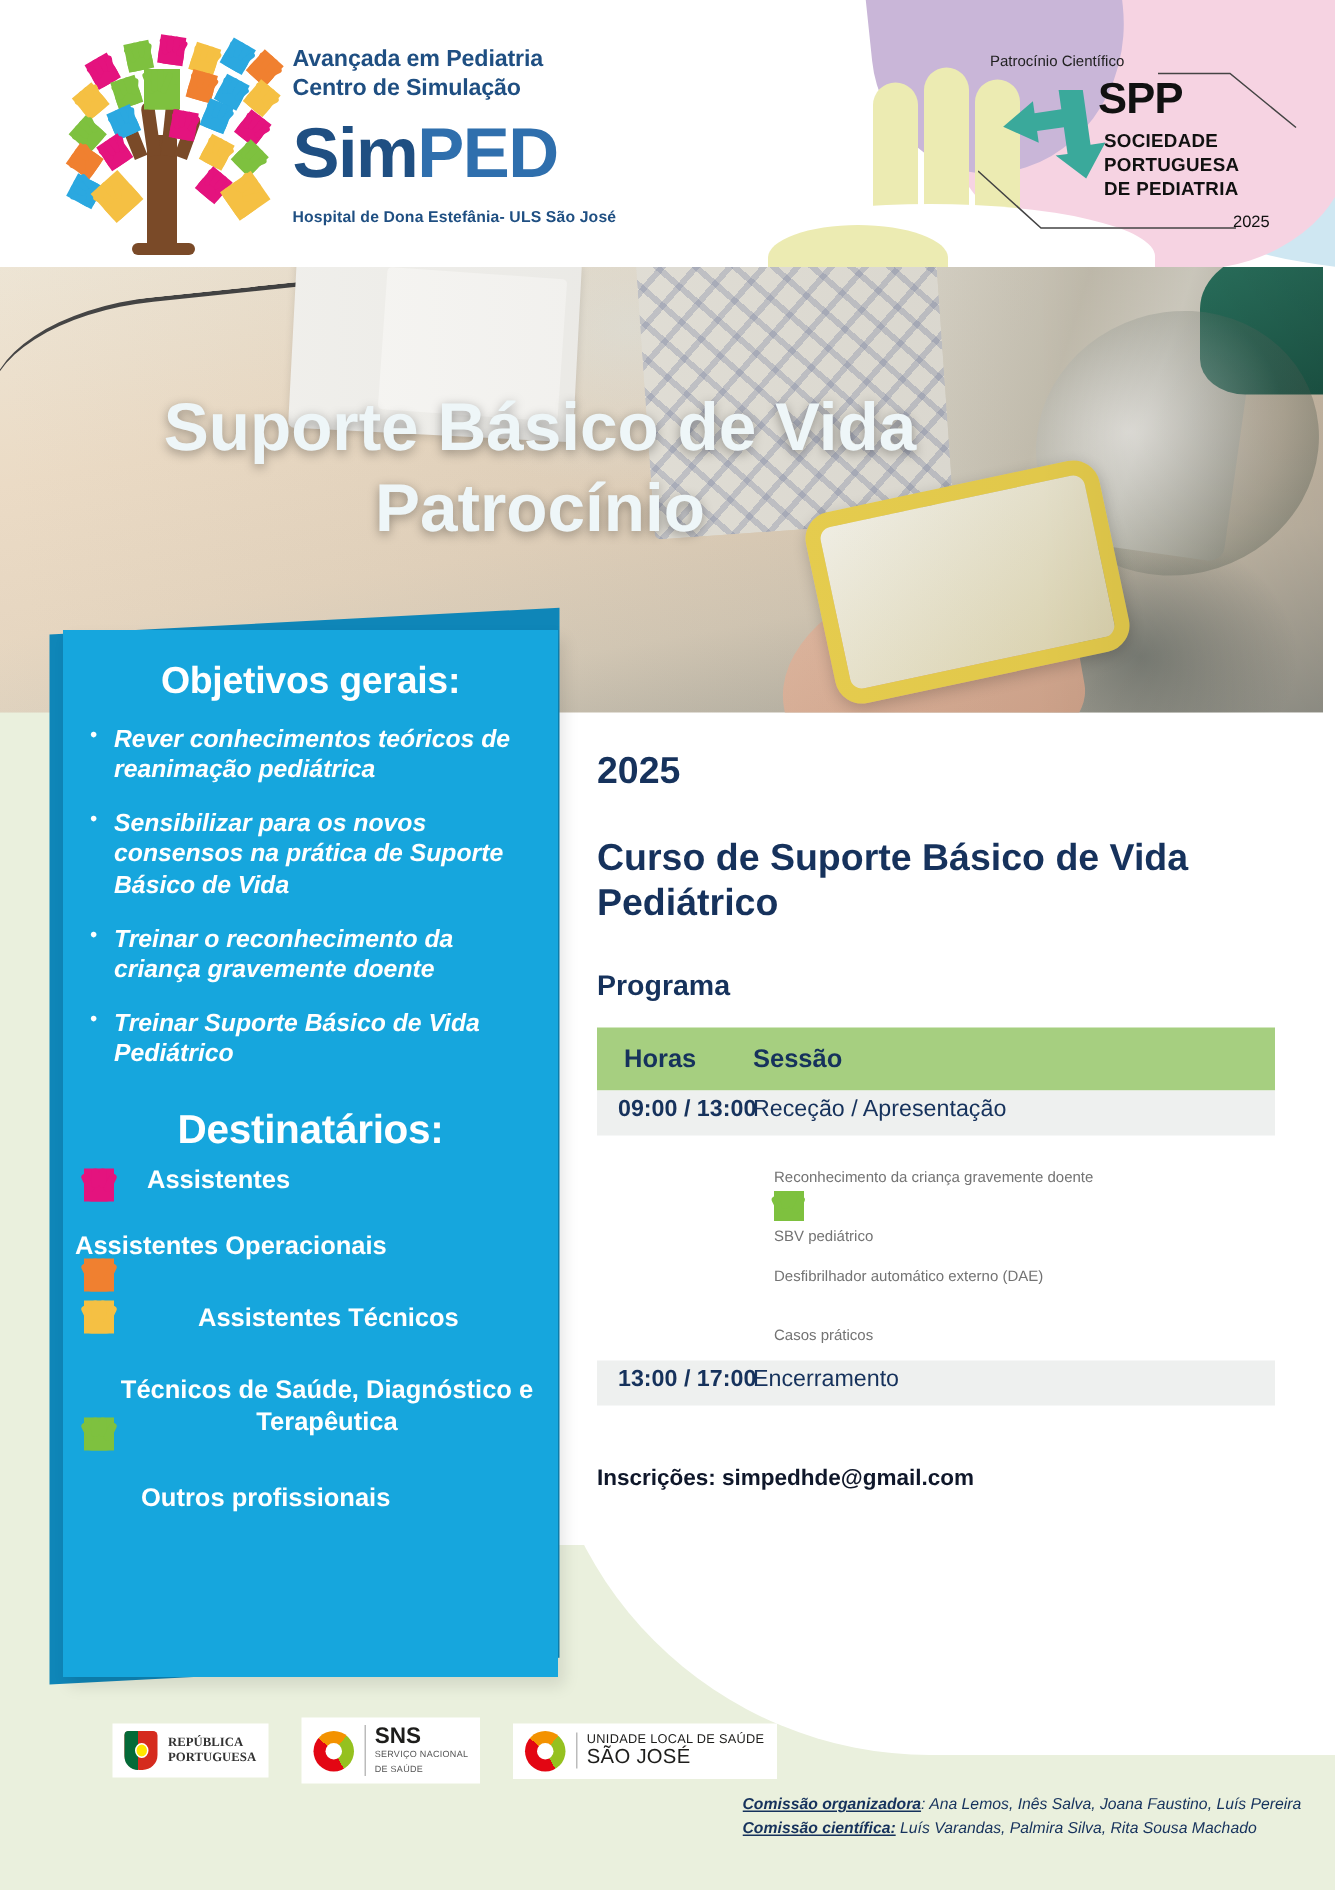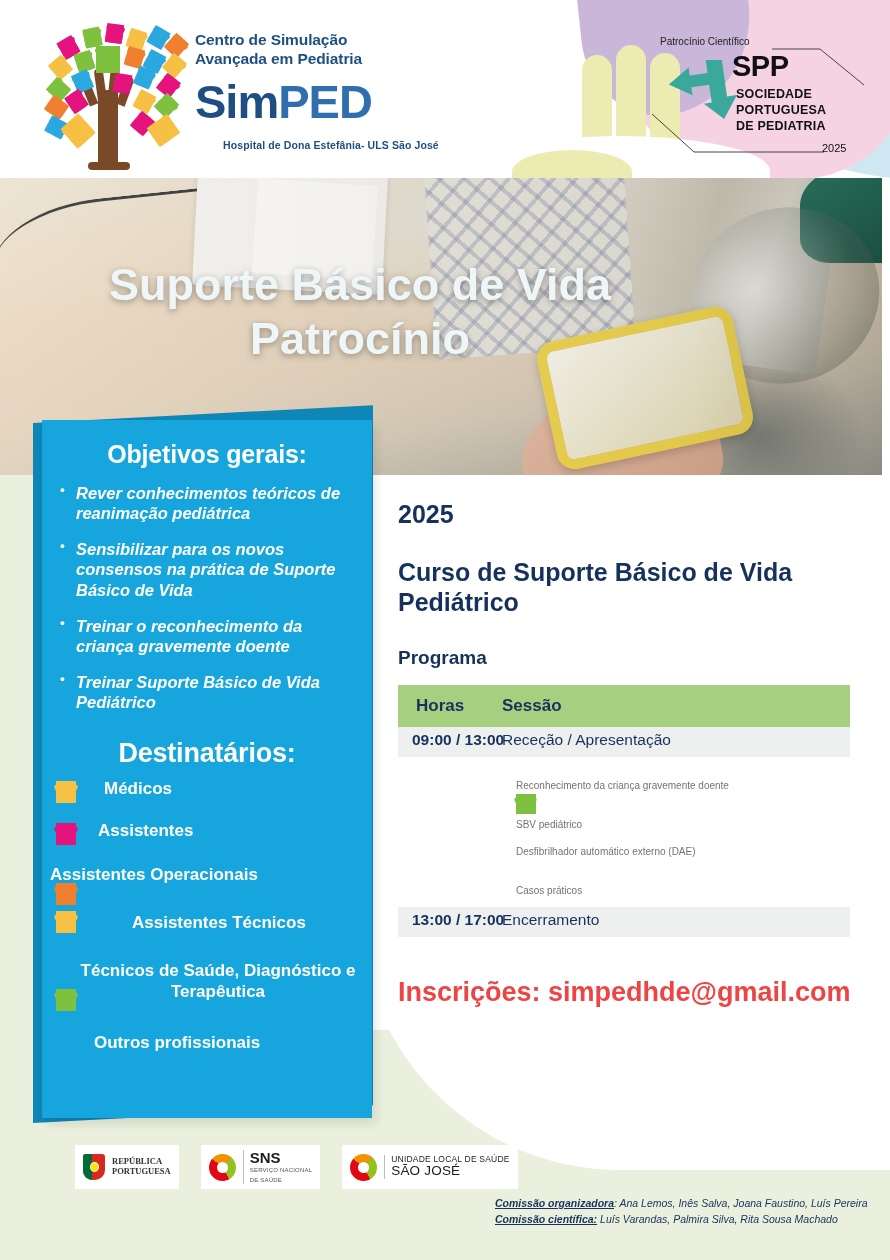--- a/index.html
+++ b/index.html
@@ -82,21 +82,21 @@
   .lhand b{ position:absolute; width:4px; height:11px; border-radius:2px; background:inherit;}
   .lhand b:nth-of-type(1){left:1px; top:2px; transform:rotate(-22deg);}
   .lhand b:nth-of-type(2){left:5px; top:0px;}
   .lhand b:nth-of-type(3){left:9px; top:0px;}
   .lhand b:nth-of-type(4){left:13px; top:2px; transform:rotate(22deg);}
 
   .simped-text{ position:absolute; left:155px; top:8px; width:360px;}
   .simped-sub1{ color:#1f4f82; font-size:15.5px; font-weight:bold; line-height:1.25; letter-spacing:-0.1px;}
   .simped-word{ font-size:47px; font-weight:bold; color:#1f4f82; letter-spacing:-1px; margin-top:9px; line-height:1;}
   .simped-word em{ font-style:normal; color:#2f6fad;}
-  .simped-hosp{ color:#1f4f82; font-size:10.5px; font-weight:bold; margin-top:14px; letter-spacing:0.1px;margin-left:28px;}
+  .simped-hosp{ color:#1f4f82; font-size:10.5px; font-weight:bold; margin-top:14px; letter-spacing:0.1px;}
 
   
   .spp{ position:absolute; right:18px; top:34px; width:240px; height:135px; z-index:6;}
   .spp-patro{ position:absolute; left:28px; top:2px; font-size:10px; color:#222; }
   .spp-line1{ position:absolute; left:140px; top:11px; width:95px; height:42px; }
   .spp-line2{ position:absolute; left:20px; top:78px; width:175px; height:42px; }
   .spp-arrow{ position:absolute; left:30px; top:26px; width:78px; height:62px;}
   .spp-arrow svg{ display:block; }
   .spp-abbr{ position:absolute; left:100px; top:18px; font-size:29px; font-weight:bold; color:#111; letter-spacing:-0.5px; line-height:1;}
   .spp-full{ position:absolute; left:104px; top:52px; font-size:12.5px; color:#111; line-height:1.28; letter-spacing:0.2px;font-weight:bold;}
@@ -228,24 +228,24 @@
   .tbl-row .c2{ flex:1; font-size:15.5px; color:#16325c; padding-right:4px;}
   .tbl-sub{ padding:23px 0 5px 118px; font-size:10px; color:#737373; position:relative;}
   .sbv-hand{ position:absolute; left:118px; top:-2px; width:20px; height:20px; }
   .sbv-hand i{ position:absolute; left:0; top:7px; width:19px; height:13px; border-radius:5px; background:inherit;}
   .sbv-hand b{ position:absolute; width:5px; height:12px; border-radius:3px; background:inherit;}
   .sbv-hand b:nth-of-type(1){left:0px; top:3px; transform:rotate(-26deg);}
   .sbv-hand b:nth-of-type(2){left:5px; top:0px;}
   .sbv-hand b:nth-of-type(3){left:10px; top:0px;}
   .sbv-hand b:nth-of-type(4){left:14px; top:3px; transform:rotate(26deg);}
 
-  .r-insc{ margin-top:40px; font-size:27px; font-weight:bold; color:#ef4444;}
-
-  
-  .footer-logos{ position:absolute; left:75px; top:1145px; display:flex; gap:22px; z-index:6;}
+  .r-insc{ margin-top:40px; font-size:15px; font-weight:bold; color:#0f172a;}
+
+  
+  .footer-logos{ position:absolute; left:75px; top:1145px; display:flex; align-items:center; gap:22px; z-index:6;}
   .flogo{ background:#fff; padding:5px 8px; display:flex; align-items:center; gap:7px;}
   .pt-shield{ width:22px; height:26px; position:relative;}
   .pt-shield .sh{ position:absolute; inset:0; background:#d52b1e; border-radius:3px 3px 10px 10px;}
   .pt-shield .sh2{ position:absolute; left:0; top:0; width:40%; height:100%; background:#046a38; border-radius:3px 0 0 10px;}
   .pt-shield .dot{ position:absolute; left:7px; top:8px; width:9px; height:10px; background:#ffe600; border-radius:50%; border:1px solid #fff;}
   .f-rp{ font-size:8.5px; font-weight:bold; color:#333; line-height:1.15; font-family:"Liberation Serif", serif;}
   .sns-mark{ width:27px; height:27px; border-radius:50%;
     background:conic-gradient(from 210deg,#e30613 0deg 100deg,#f39200 100deg 190deg,#95c11f 190deg 300deg,#e30613 300deg 360deg);
     position:relative;}
   .sns-mark::after{ content:""; position:absolute; left:8px; top:8px; width:11px; height:11px; background:#fff; border-radius:50%;}
@@ -469,22 +469,22 @@
       <div class="lhand" style="width:23px;height:25px;background:#f5c043; left:112px;top:96px; transform:rotate(55deg);">
           <i style="top:9px;height:16px;width:23px;"></i>
           <b style="height:14px;"></b>
           <b style="height:14px;"></b>
           <b style="height:14px;"></b>
           <b style="height:14px;"></b>
         </div>
     </div>
 
     <div class="simped-text">
+      <div class="simped-sub1">Avançada em Pediatria</div>
       <div class="simped-sub1">Centro de Simulação</div>
-      <div class="simped-sub1">Avançada em Pediatria</div>
       <div class="simped-word"><span>Sim</span><em>PED</em></div>
       <div class="simped-hosp">Hospital de Dona Estefânia- ULS São José</div>
     </div>
   </div>
 
   <div class="spp">
     <div class="spp-patro">Patrocínio Científico</div>
     <svg class="spp-line1" viewBox="0 0 95 42">
       <polyline points="0,4 48,4 92,40" fill="none" stroke="#444" stroke-width="1"></polyline>
     </svg>
@@ -527,30 +527,20 @@
     <h2>Objetivos gerais:</h2>
     <ul class="obj-list">
       <li>Rever conhecimentos teóricos de reanimação pediátrica</li>
       <li>Sensibilizar para os novos consensos na prática de Suporte Básico de Vida</li>
       <li>Treinar o reconhecimento da criança gravemente doente</li>
       <li>Treinar Suporte Básico de Vida Pediátrico</li>
     </ul>
 
     <h2 class="dest">Destinatários:</h2>
 
-    <div class="dest-row d-r1">
-      <div class="dest-hand" style="background:#f5c043">
-          <i></i>
-          <b></b>
-          <b></b>
-          <b></b>
-          <b></b>
-        </div>
-      <div class="dest-label">Médicos</div>
-    </div>
     <div class="dest-row d-r2">
       <div class="dest-hand" style="background:#e4137e">
           <i></i>
           <b></b>
           <b></b>
           <b></b>
           <b></b>
         </div>
       <div class="dest-label">Assistentes</div>
     </div>

